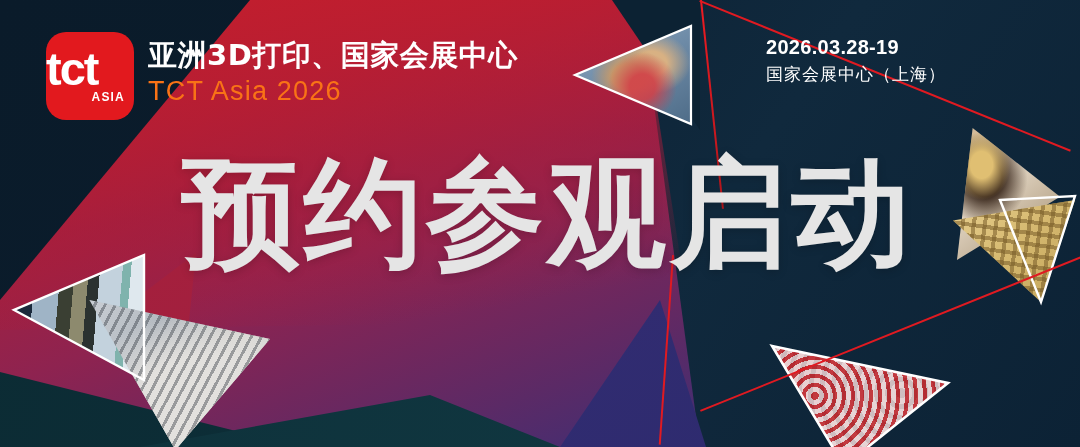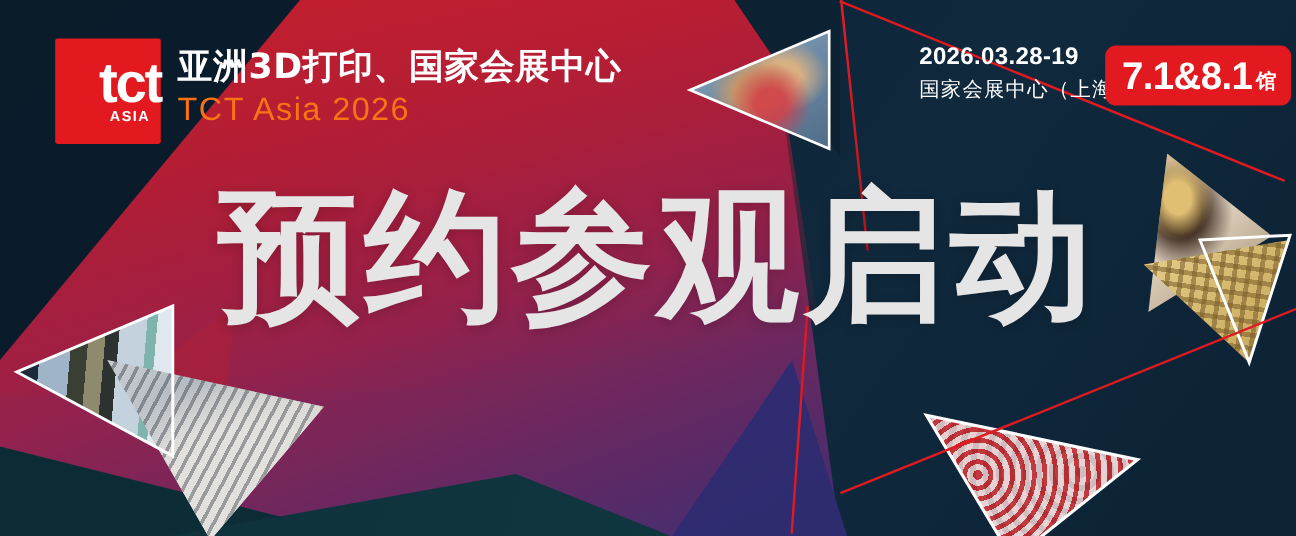--- a/index.html
+++ b/index.html
@@ -165,23 +165,23 @@
   }
 
   
   .frames-svg { position: absolute; left: 0; top: 0; width: 1080px; height: 447px; pointer-events: none; }
 
   
   .logo {
     position: absolute; left: 46px; top: 32px;
     width: 88px; height: 88px;
     background: #e2191e;
-    border-radius: 2px;
+    border-radius: 20px;
     display: flex; flex-direction: column;
-    align-items: flex-end; justify-content: center;
+    align-items: flex-start; justify-content: center;
   }
   .logo-tct {
     color: #ffffff;
     font-weight: 700;
     font-size: 47px;
     line-height: 0.82;
     letter-spacing: -2px;
     margin-top: 2px;
     font-family: "Liberation Sans", sans-serif;
   }
@@ -333,20 +333,16 @@
   <div class="header-text">
     <div class="title-cn">亚洲3D打印、国家会展中心</div>
     <div class="title-en">TCT Asia 2026</div>
   </div>
 
   <div class="info-block">
     <div class="info-date">2026.03.28-19</div>
     <div class="info-venue">国家会展中心（上海）</div>
   </div>
 
-  <div class="hall-badge">
-    <span class="hall-main">7.1&amp;8.1</span>
-    <span class="hall-suffix">馆</span>
-  </div>
 
   <div class="headline">预约参观启动</div>
 
 </div>
 
 </body></html>

